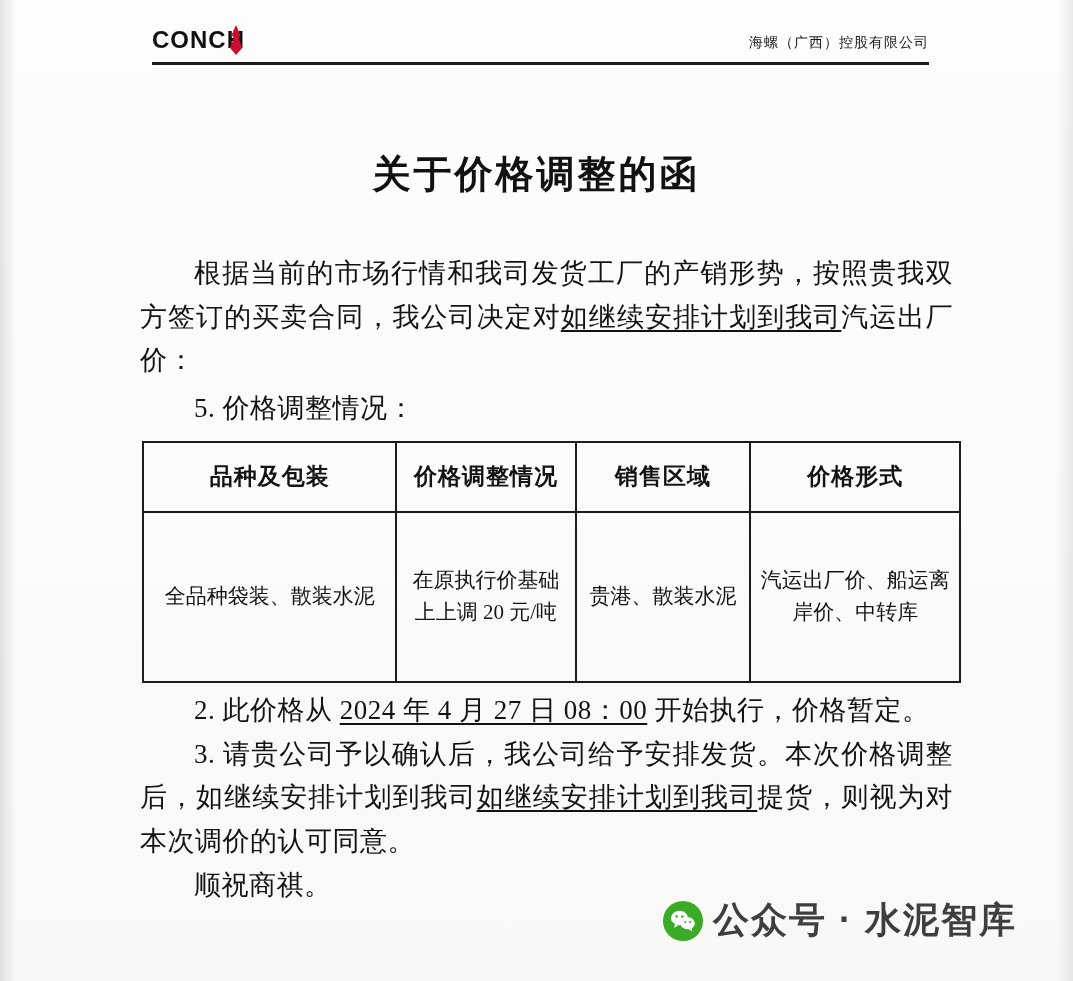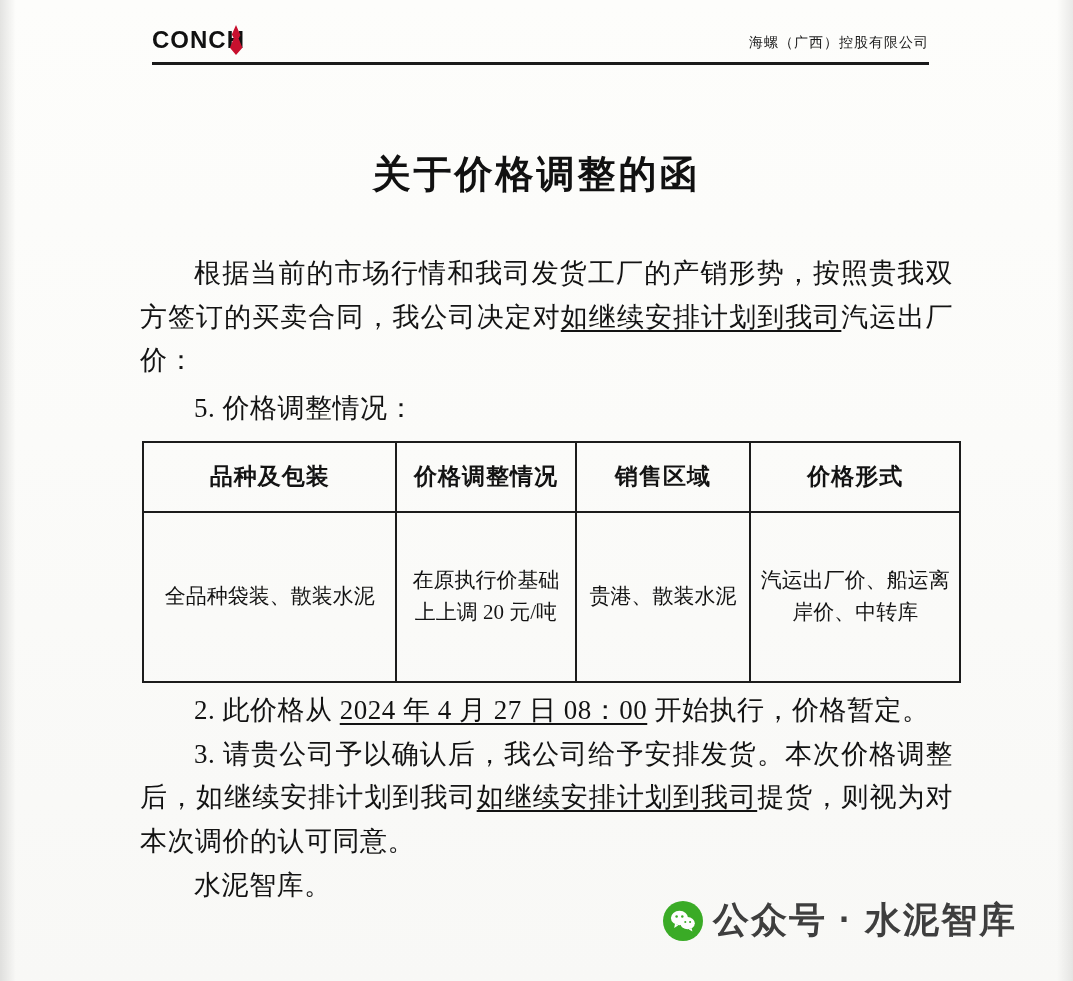--- a/index.html
+++ b/index.html
@@ -243,21 +243,21 @@
       </table>
     </div>
 
     <div class="body-text">
       <span class="indent">
         <span>2. 此价格从 </span><span class="u">2024 年 4 月 27 日 08：00</span><span> 开始执行，价格暂定。</span>
       </span>
       <span class="indent">
         <span>3. 请贵公司予以确认后，我公司给予安排发货。本次价格调整后，如继续安排计划到我司</span><span class="u">如继续安排计划到我司</span><span>提货，则视为对本次调价的认可同意。</span>
       </span>
-      <span class="indent">水泥智库。</span>
+      <span class="indent">顺祝商祺。</span>
     </div>
 
   </div>
 
   <div class="watermark">
     <span class="wechat-badge">
       <svg width="26" height="22" viewBox="0 0 26 22" aria-hidden="true">
         <ellipse cx="9.5" cy="8" rx="8.6" ry="7.2" fill="#ffffff"></ellipse>
         <polygon points="5,13.6 4.2,18 8.4,15.2" fill="#ffffff"></polygon>
         <circle cx="6.6" cy="6.4" r="1.25" fill="#2aa515"></circle>

